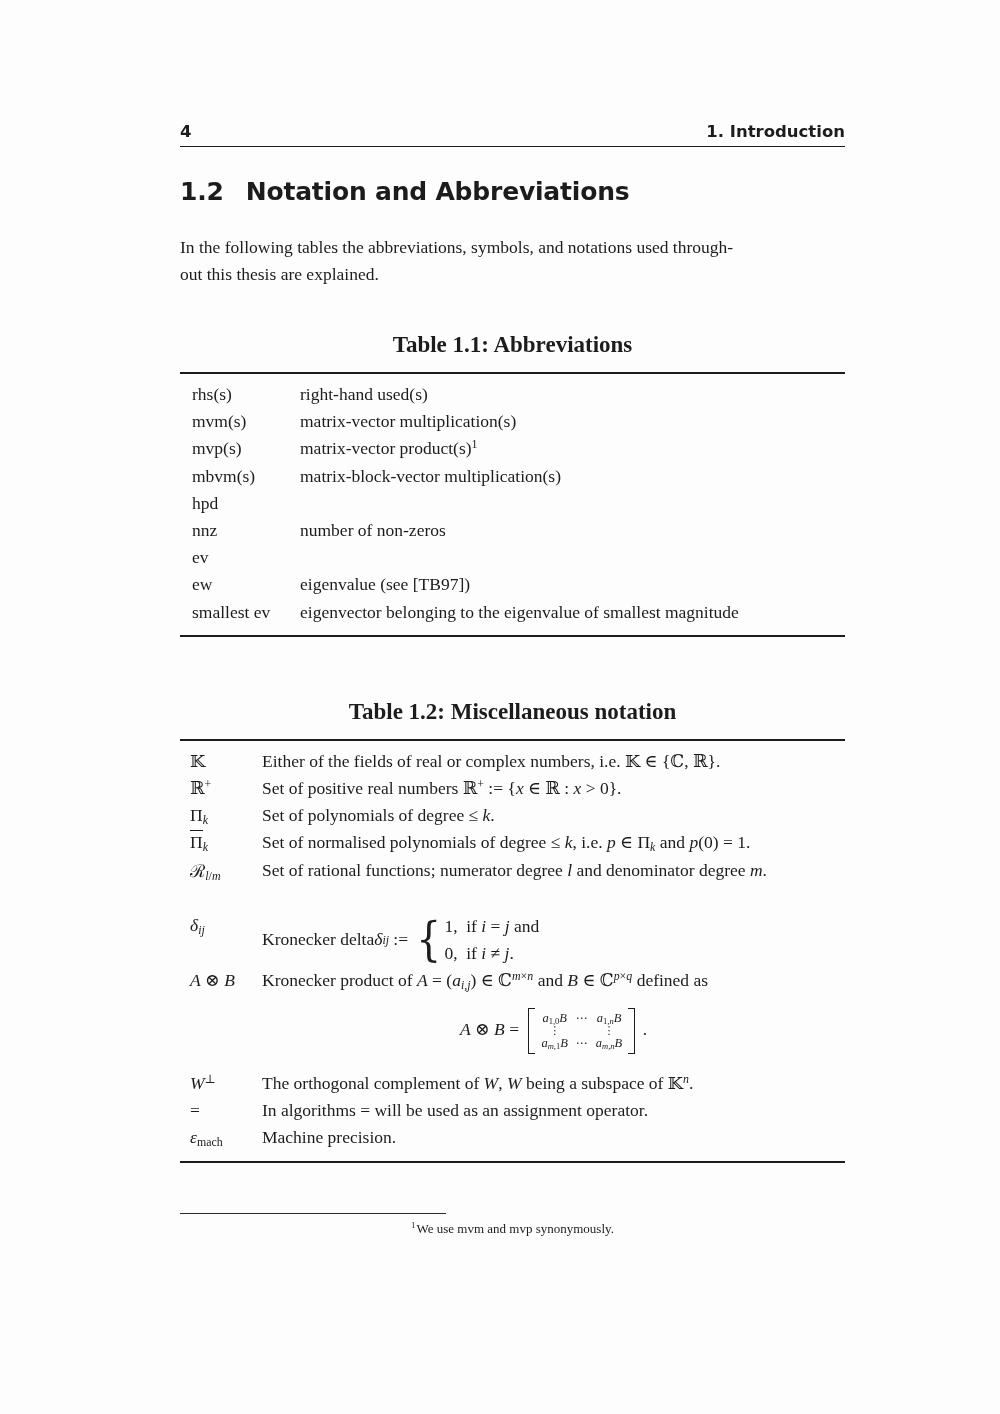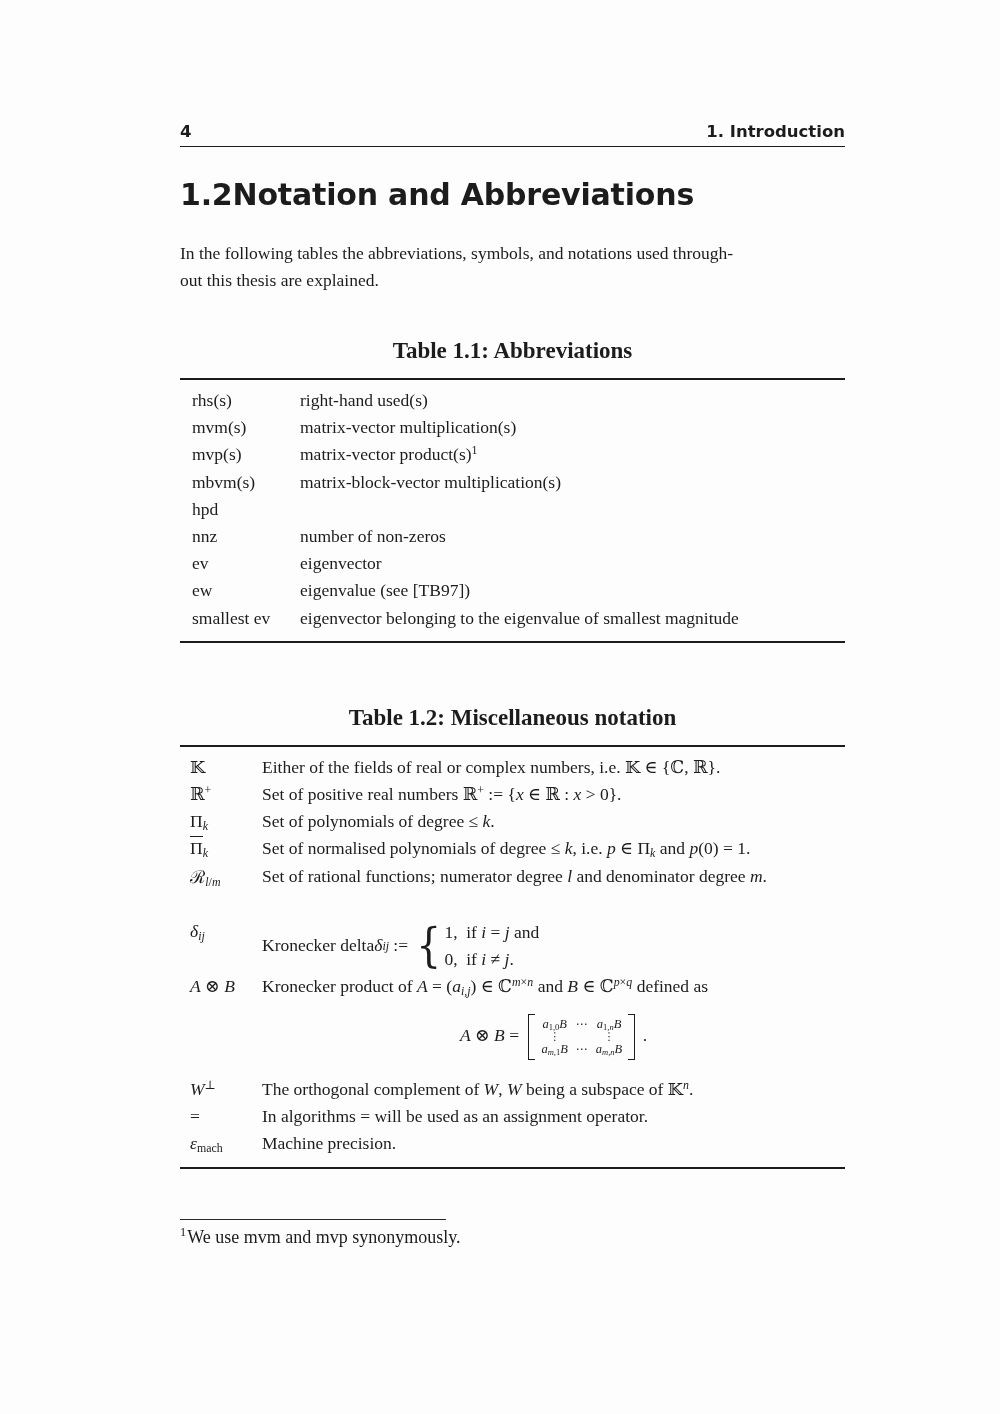--- a/index.html
+++ b/index.html
@@ -19,22 +19,22 @@
     margin-top:122px;
     display:flex; justify-content:space-between; align-items:baseline;
     font-family:"DejaVu Sans",sans-serif; font-weight:700; font-size:16.5px;
   }
   .header-rule { border-top:1.6px solid #1c1c1c; margin-top:5px; }
 
   
   h1.section-heading {
     margin:30px 0 12px 0;
     font-family:"DejaVu Sans",sans-serif; font-weight:700;
-    font-size:30px; letter-spacing:-0.2px;
-    display:flex; 
+    font-size:25px; letter-spacing:-0.2px;
+    display:flex; gap:22px;
   }
 
   
   p.intro { margin:28px 0 0 0; line-height:27px; text-align:justify; }
 
   
   .tbl-caption {
     margin-top:44px; text-align:center;
     font-weight:bold; font-size:23px;
   }
@@ -79,21 +79,21 @@
     display:grid; grid-template-columns:auto auto auto;
     column-gap:8px; padding:3px 6px;
     font-size:12.5px; line-height:1.2;
     align-items:center; justify-items:center;
   }
   .vdots { font-size:11px; line-height:0.9; }
   .cdots { font-size:12px; }
 
   
   .footnote-rule { margin-top:50px; width:266px; border-top:1.4px solid #2a2a2a; }
-  p.footnote { margin:7px 0 0 0; font-size:18px; }
+  p.footnote { margin:7px 0 0 0; font-size:13px;text-align:center; }
   p.footnote sup { margin-right:1px; }
 </style>
 </head>
 <body>
 
 <div class="content">
 
   <div class="running-header">
     <span>4</span>
     <span>1. Introduction</span>
@@ -135,21 +135,20 @@
           <span class="term">hpd</span>
         </div>
 
         <div class="trow">
           <span class="term">nnz</span>
           <span class="desc">number of non-zeros</span>
         </div>
 
         <div class="trow">
           <span class="term">ev</span>
-          <span class="desc">eigenvector</span>
         </div>
 
         <div class="trow">
           <span class="term">ew</span>
           <span class="desc">eigenvalue (see [TB97])</span>
         </div>
 
         <div class="trow">
           <span class="term">smallest ev</span>
           <span class="desc">eigenvector belonging to the eigenvalue of smallest magnitude</span>

